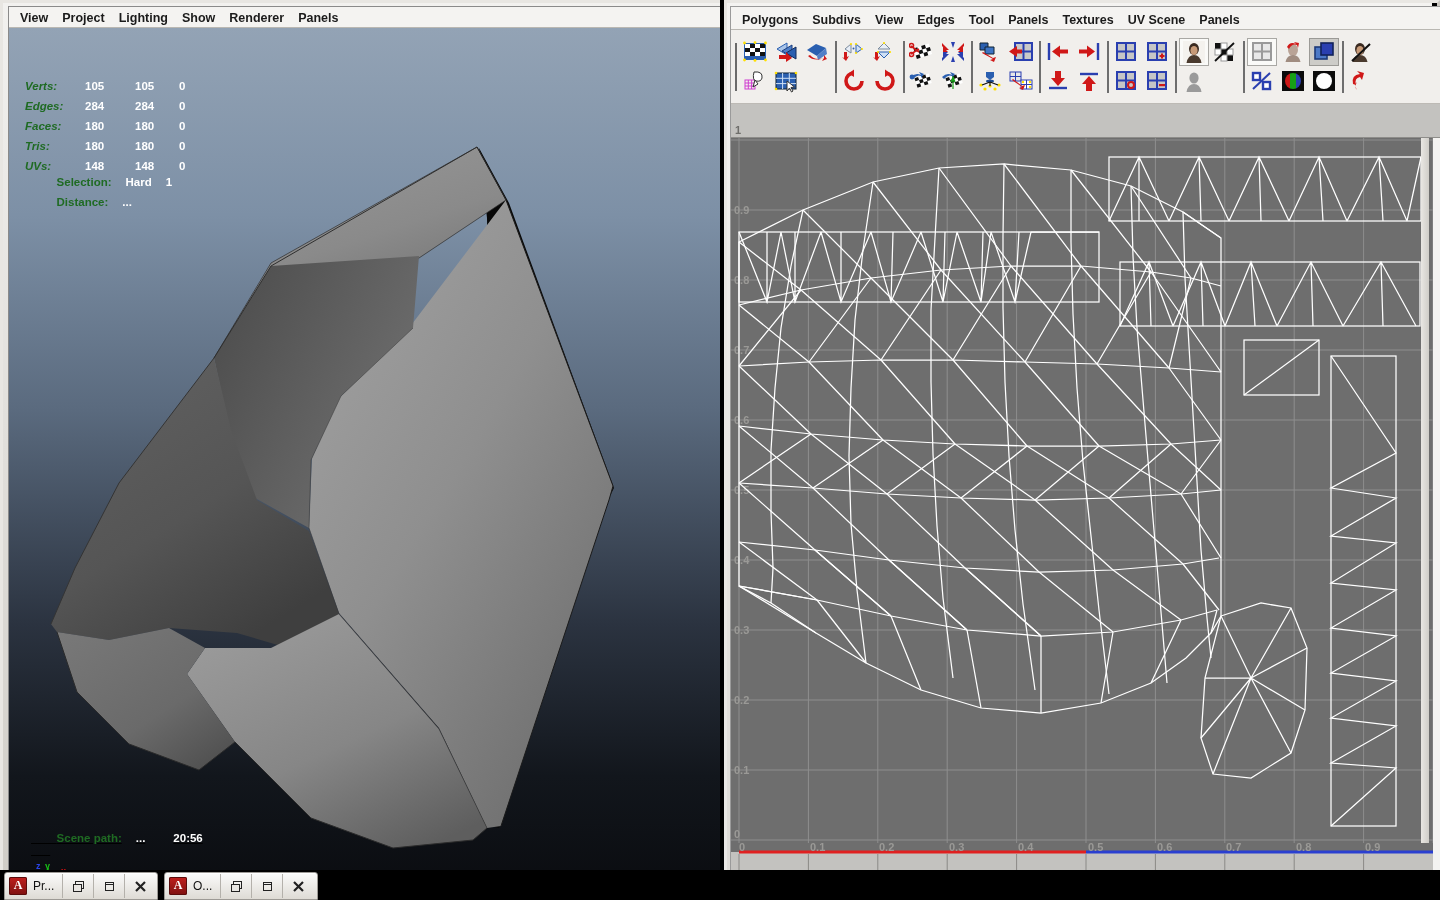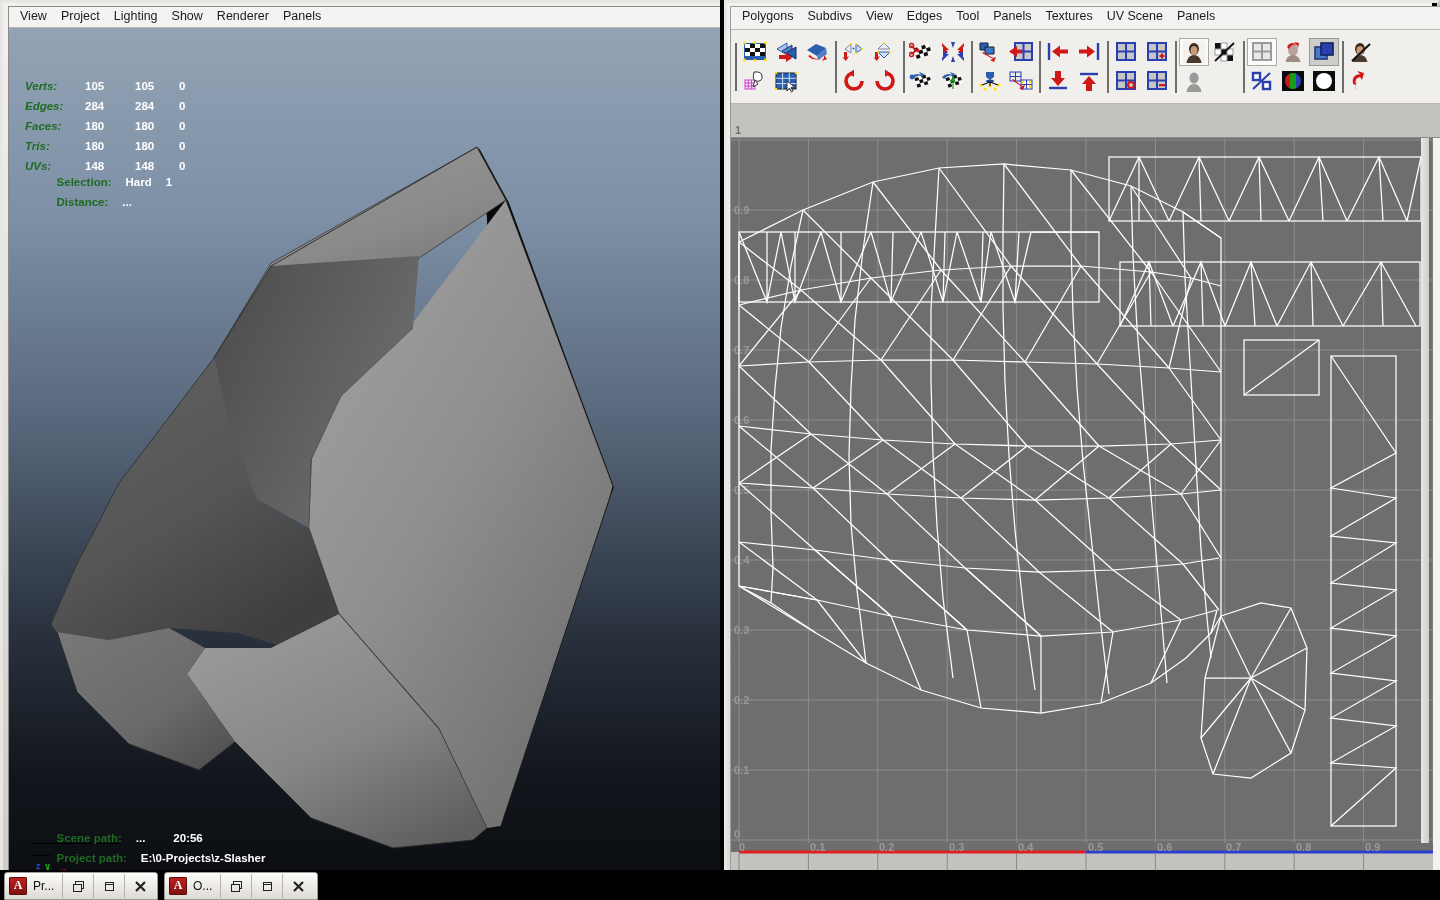--- a/index.html
+++ b/index.html
@@ -7,22 +7,22 @@
   #root{position:relative;width:1440px;height:900px;background:#000;}
 
   
   #persp-window{position:absolute;left:0;top:0;width:720px;height:884px;background:#d6d3ce;}
   #persp-window .winframe-outer{position:absolute;left:0;top:0;width:720px;height:884px;
       border-left:3px solid #e8e6e2;border-top:3px solid #e8e6e2;box-sizing:border-box;
       background:linear-gradient(180deg,#f2f1ef,#d0cdc7);}
   #persp-inner{position:absolute;left:8px;top:6px;width:712px;height:878px;background:#f4f3f1;
       border-left:1px solid #8a8a8a;border-top:1px solid #8a8a8a;box-sizing:border-box;}
 
-  .menubar{height:20px;background:#f4f3f1;display:flex;align-items:flex-start;
-      font-size:12.5px;color:#1b1b1b;border-bottom:1px solid #b9b7b2;padding-left:4px;}
+  .menubar{height:20px;background:#f4f3f1;display:flex;align-items:flex-end;
+      font-size:12.5px;color:#1b1b1b;border-bottom:1px solid #b9b7b2;padding-left:4px;font-weight:bold;}
   .menubar .mi{padding:2px 7px;white-space:nowrap;cursor:default;}
 
   #persp-view{position:absolute;left:9px;top:28px;width:711px;height:851px;overflow:hidden;
       background:linear-gradient(180deg,#93a3b5 0%,#7d90a6 22%,#5a6a7e 45%,#2b3340 70%,#12161c 88%,#0b0d11 100%);}
   .hud{position:absolute;font-size:11.5px;font-weight:bold;white-space:pre;}
   .hud .lbl{color:#1f6b23;}
   .hud .val{color:#ffffff;}
   #hud-stats{left:16px;top:8px;line-height:20px;}
   #hud-stats table{border-collapse:collapse;font-size:11.5px;font-weight:bold;}
   #hud-stats td{padding:0 0 0 0;height:20px;vertical-align:top;}
@@ -225,23 +225,20 @@
       </div>
 
       <div class="hud" id="hud-dist">
         <span class="lbl">Distance:</span><span class="sp"></span><span class="val">...</span>
       </div>
 
       <div class="hud" id="hud-scene">
         <span class="lbl">Scene path:</span><span class="sp"></span><span class="val">...</span><span class="sp"></span><span class="sp"></span><span class="val">20:56</span>
       </div>
 
-      <div class="hud" id="hud-proj">
-        <span class="lbl">Project path:</span><span class="sp"></span><span class="val">E:\0-Projects\z-Slasher</span>
-      </div>
 
       
 
       
       <svg id="axis-gizmo" viewBox="0 0 50 34">
         <line x1="13" y1="26" x2="13" y2="8" stroke="#17c217" stroke-width="1.4"></line>
         <line x1="13" y1="26" x2="4" y2="16" stroke="#2a44e8" stroke-width="1.4"></line>
         <line x1="13" y1="26" x2="31" y2="29" stroke="#e01010" stroke-width="1.4"></line>
         <text x="10" y="9" fill="#17c217" font-size="9" font-weight="bold" font-family="Liberation Sans, sans-serif">y</text>
         <text x="1" y="9" fill="#2a44e8" font-size="9" font-weight="bold" font-family="Liberation Sans, sans-serif">z</text>

